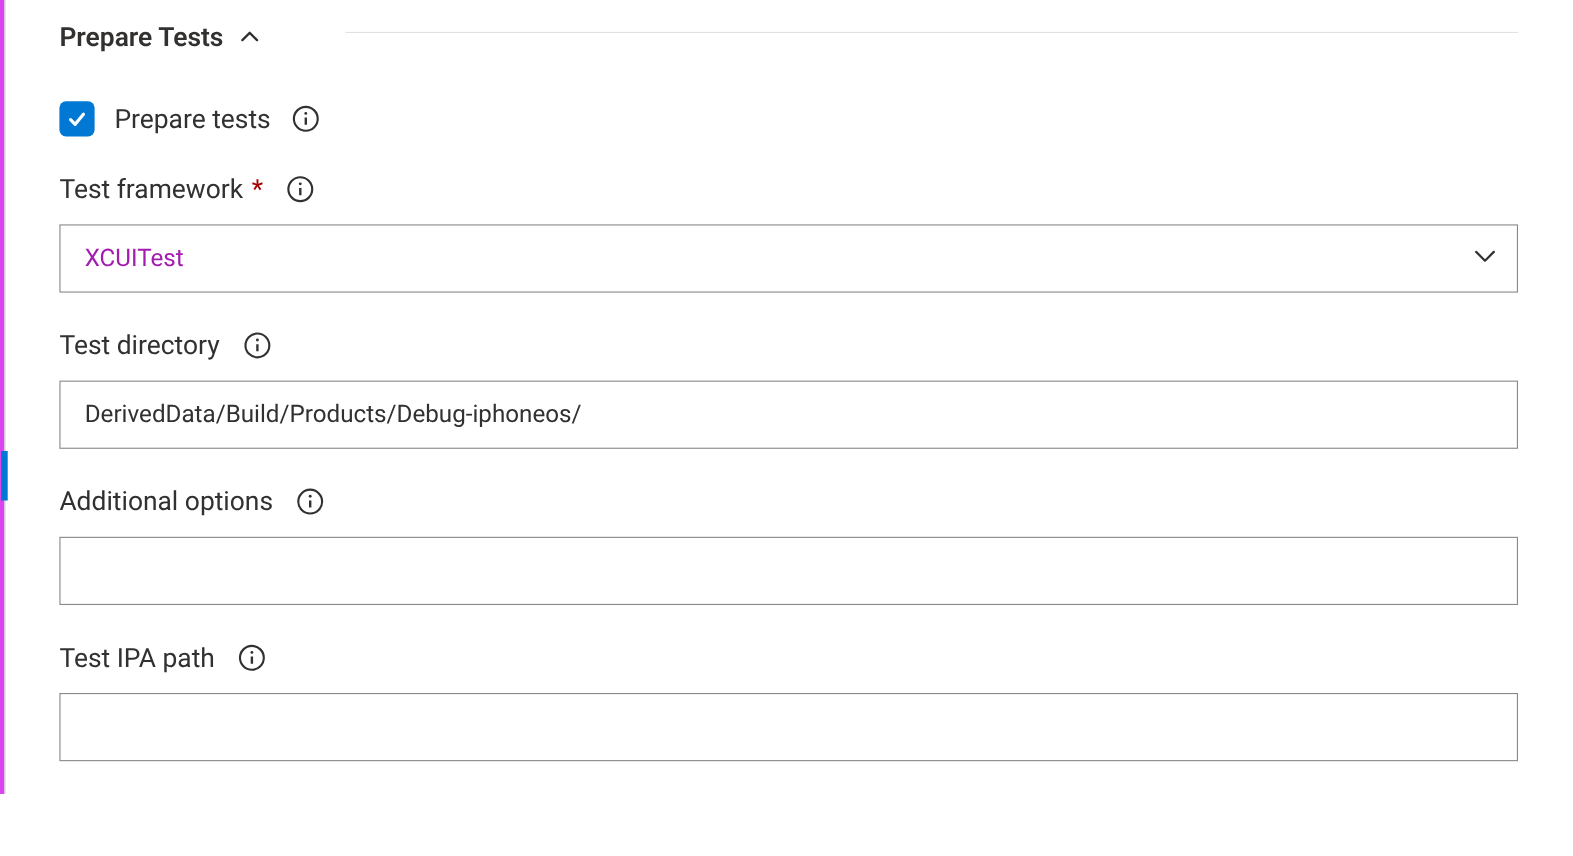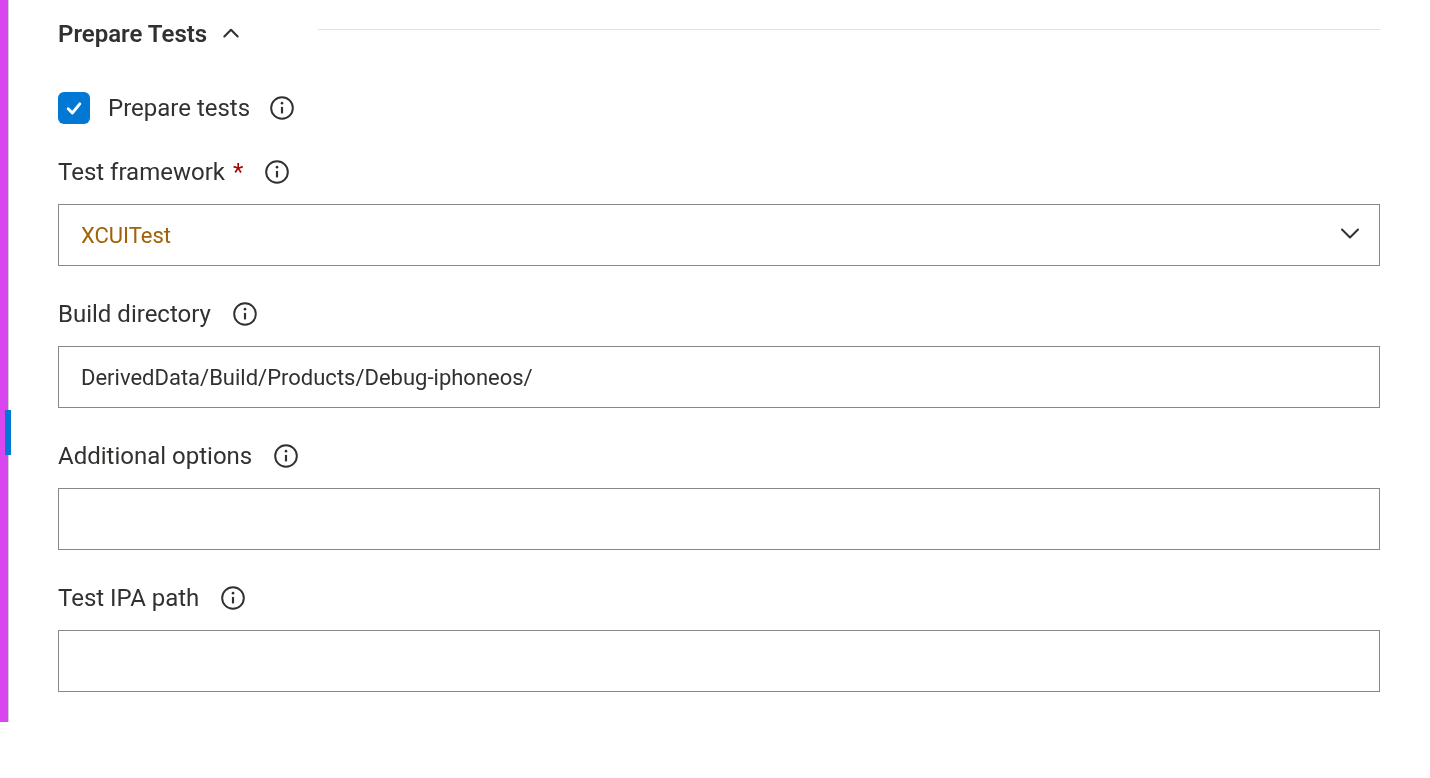--- a/index.html
+++ b/index.html
@@ -9,21 +9,21 @@
     }
     body {
       font-family: -apple-system, BlinkMacSystemFont, "Segoe UI", Roboto, Helvetica, Arial, sans-serif;
       background: #ffffff;
       color: #323130;
       font-size: 14px;
     }
     .container {
       padding: 0 50px 30px 50px;
       max-width: 1430px;
-      border-left: 8px solid #d946ef;
+      border-left: 4px solid #d946ef;
       position: relative;
     }
     .left-border {
       position: absolute;
       left: 0;
       top: 0;
       bottom: 0;
       width: 8px;
       border-left: 1px solid #d0d0d0;
     }
@@ -115,21 +115,21 @@
       position: relative;
       width: 100%;
     }
     .select {
       width: 100%;
       height: 62px;
       border: 1px solid #8a8886;
       background: #ffffff;
       padding: 0 50px 0 22px;
       font-size: 22px;
-      color: #a16207;
+      color: #a21caf;
       appearance: none;
       cursor: pointer;
       font-family: inherit;
     }
     .select-chevron {
       position: absolute;
       right: 18px;
       top: 50%;
       transform: translateY(-50%);
       pointer-events: none;
@@ -211,21 +211,21 @@
       <span class="select-chevron">
         <svg viewBox="0 0 24 24" fill="none" stroke="#323130" stroke-width="2" stroke-linecap="round" stroke-linejoin="round">
           <polyline points="4 8 12 16 20 8"></polyline>
         </svg>
       </span>
     </div>
   </div>
 
   <div class="form-group">
     <div class="label-row">
-      <span class="field-label">Build directory</span>
+      <span class="field-label">Test directory</span>
       <span class="info-icon">
         <svg viewBox="0 0 24 24" fill="none" stroke="#323130" stroke-width="1.8">
           <circle cx="12" cy="12" r="10"></circle>
           <line x1="12" y1="11" x2="12" y2="17" stroke-width="2"></line>
           <circle cx="12" cy="7.5" r="1.2" fill="#323130" stroke="none"></circle>
         </svg>
       </span>
     </div>
     <input type="text" class="text-input" value="DerivedData/Build/Products/Debug-iphoneos/" style="">
   </div>

